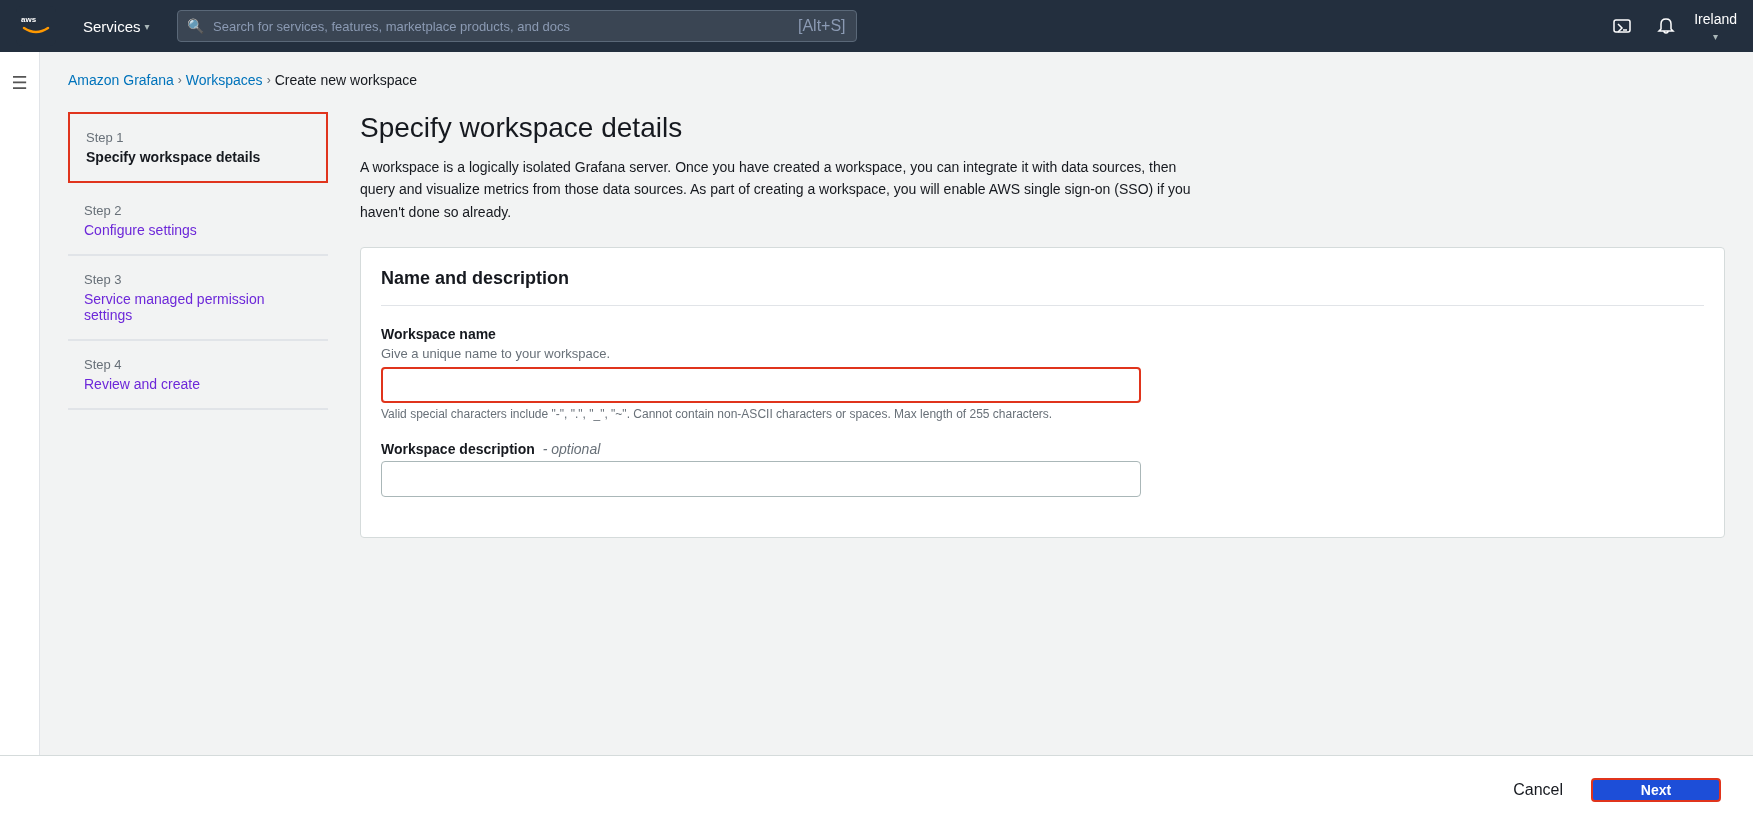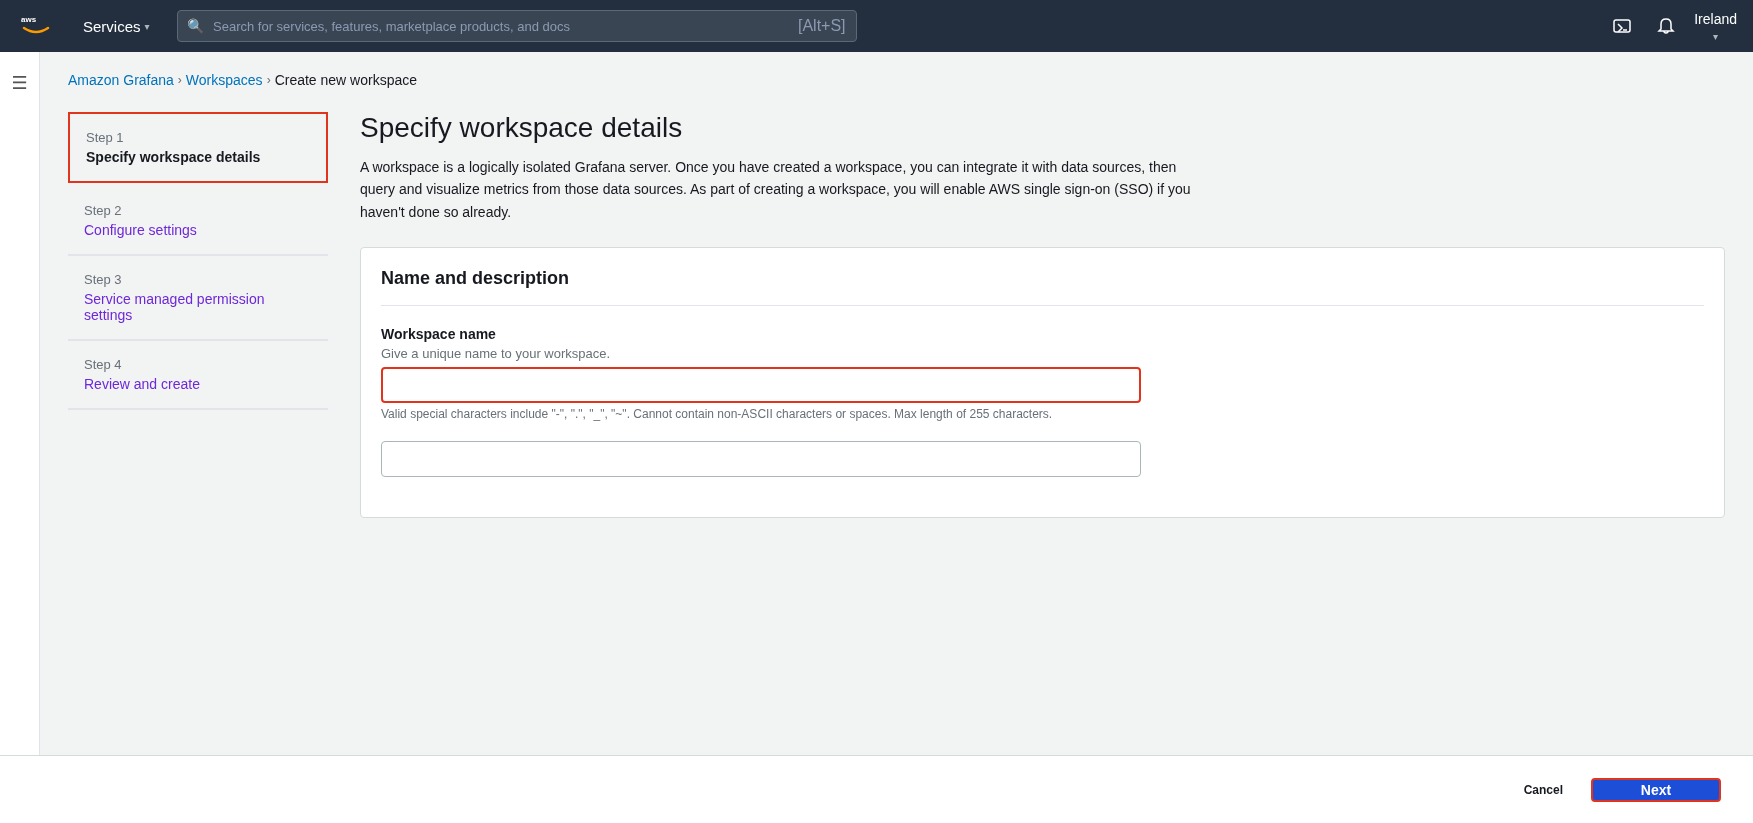--- a/index.html
+++ b/index.html
@@ -254,24 +254,23 @@
       align-items: center;
       justify-content: flex-end;
       padding: 0 32px;
       gap: 12px;
       z-index: 50;
     }
     .btn-cancel {
       background: transparent;
       border: none;
       color: #16191f;
-      font-size: 12px;
+      font-size: 16px;
       cursor: pointer;
       padding: 8px 16px;
-      font-weight: bold;
     }
     .btn-next {
       background: #1d4ed8;
       border: 2px solid #e0341c;
       color: #fff;
       font-size: 14px;
       font-weight: 700;
       border-radius: 4px;
       cursor: pointer;
       padding: 2px 28px;
@@ -374,20 +373,24 @@
           <div class="card-title">Name and description</div>
 
           <div class="form-field">
             <div class="field-label">Workspace name</div>
             <div class="field-hint">Give a unique name to your workspace.</div>
             <input type="text" class="field-input" value="" style="">
             <div class="field-validation">Valid special characters include "-", ".", "_", "~". Cannot contain non-ASCII characters or spaces. Max length of 255 characters.</div>
           </div>
 
           <div class="form-field">
+            <div class="field-label">
+              <span>Workspace description</span>
+              <em style="margin-left:4px;font-weight:400;font-style:italic;color:#687078;">- optional</em>
+            </div>
             <input type="text" class="field-input normal" value="" style="">
           </div>
         </div>
       </div>
     </div>
   </div>
 </div>
 
 <div class="page-footer">
   <button class="btn-cancel">Cancel</button>

